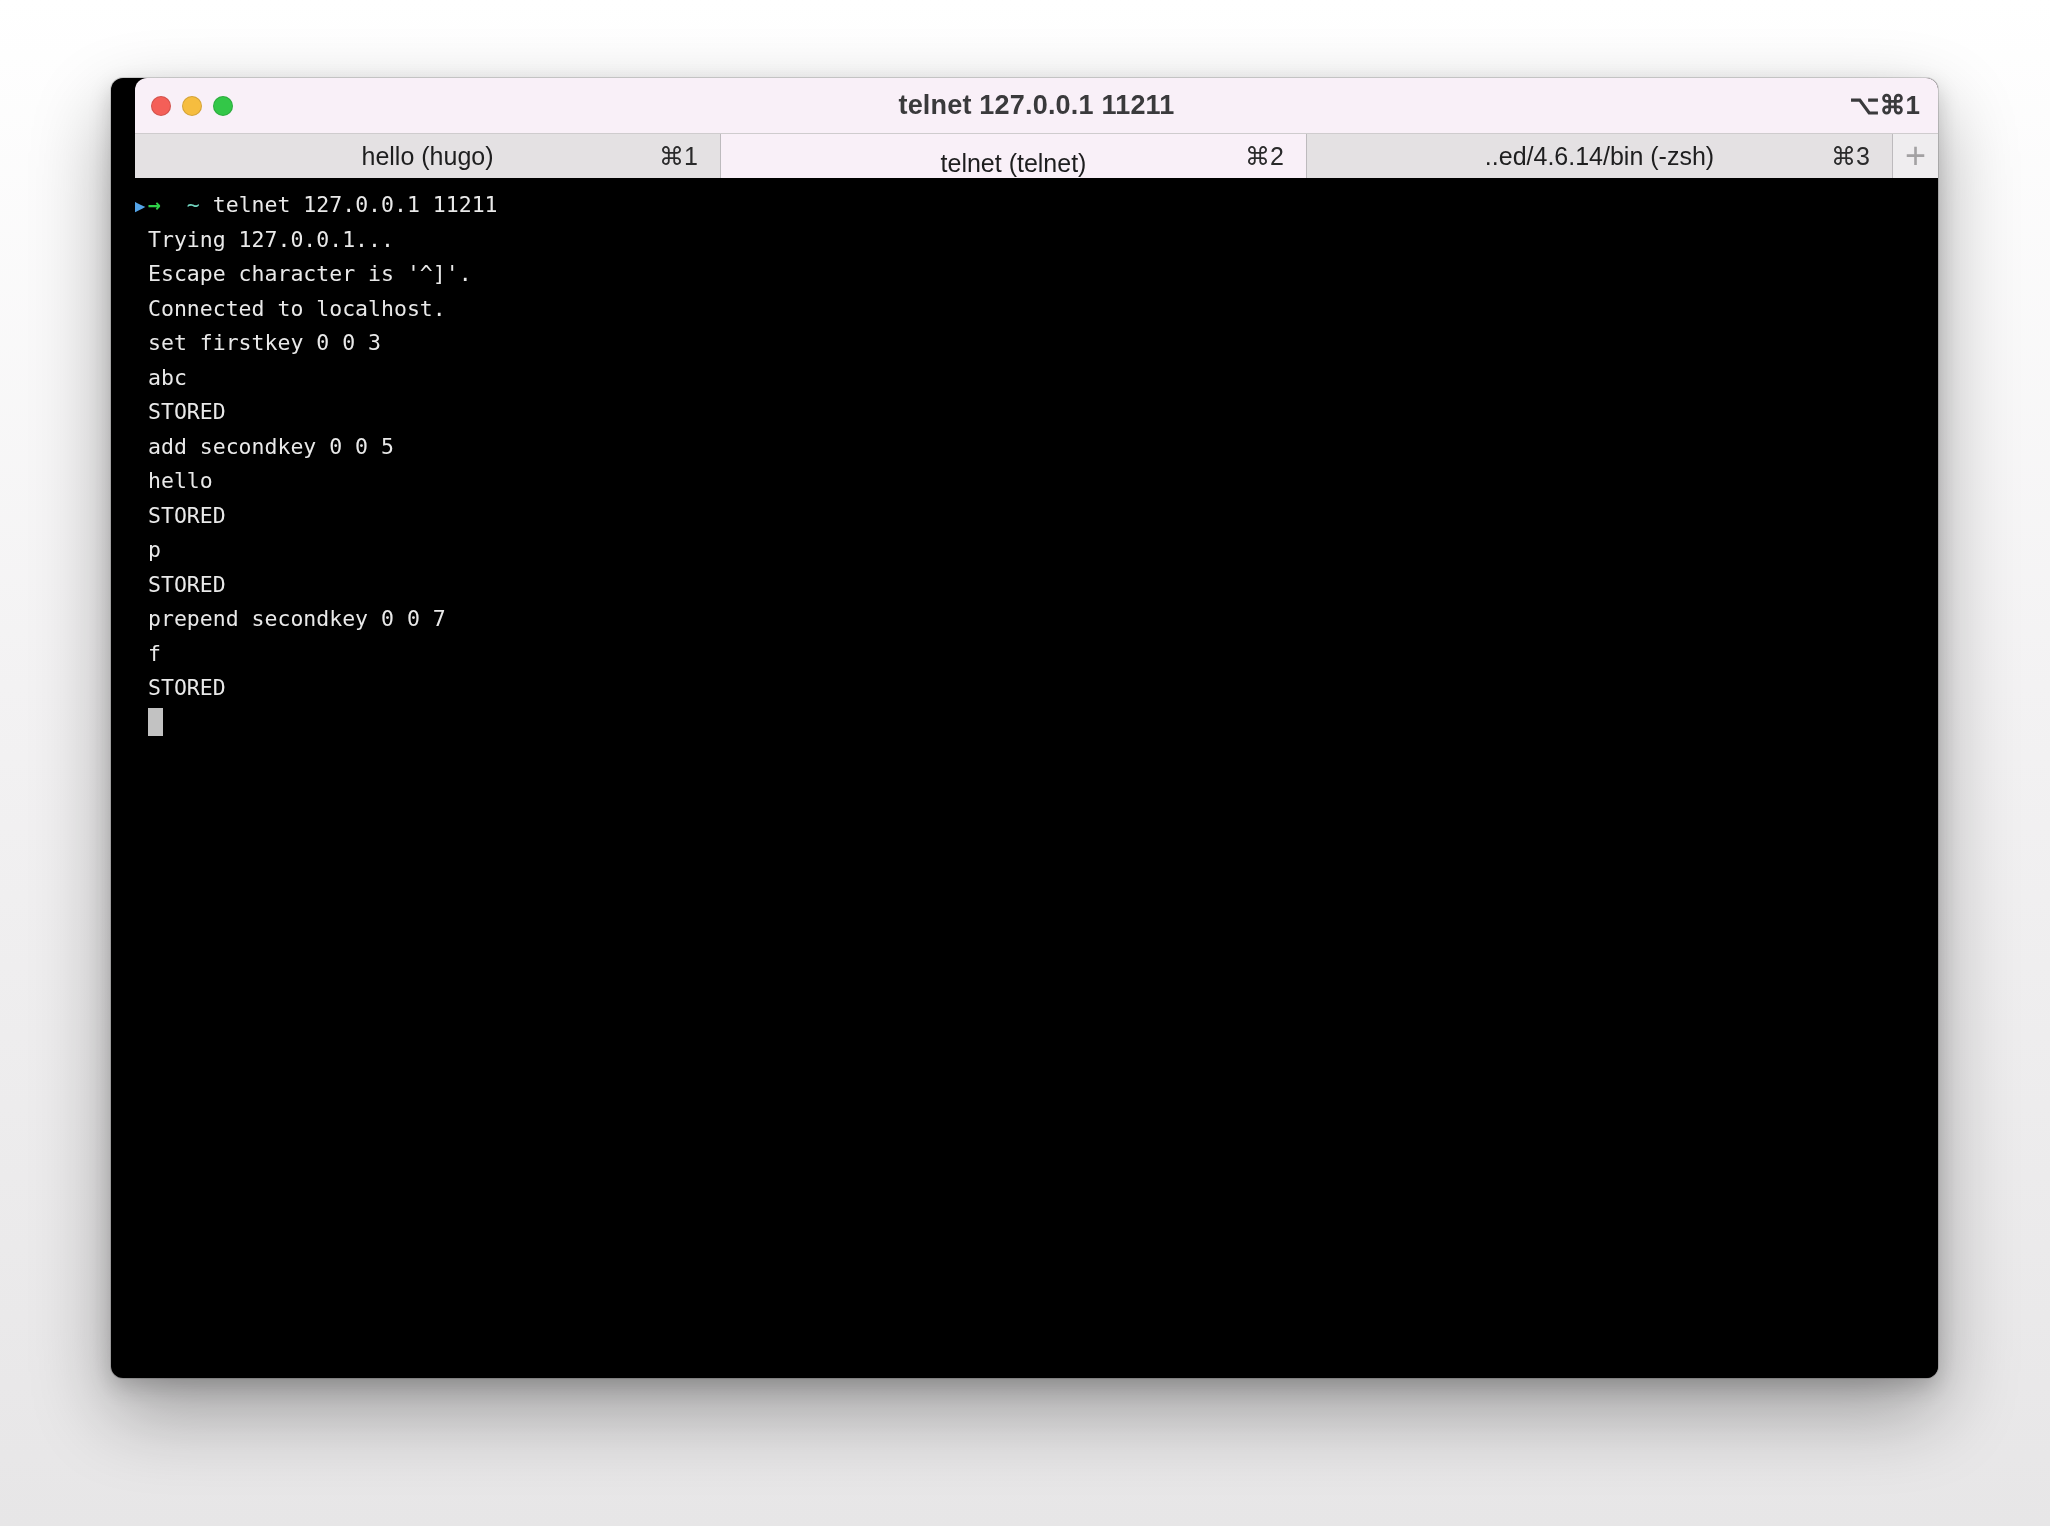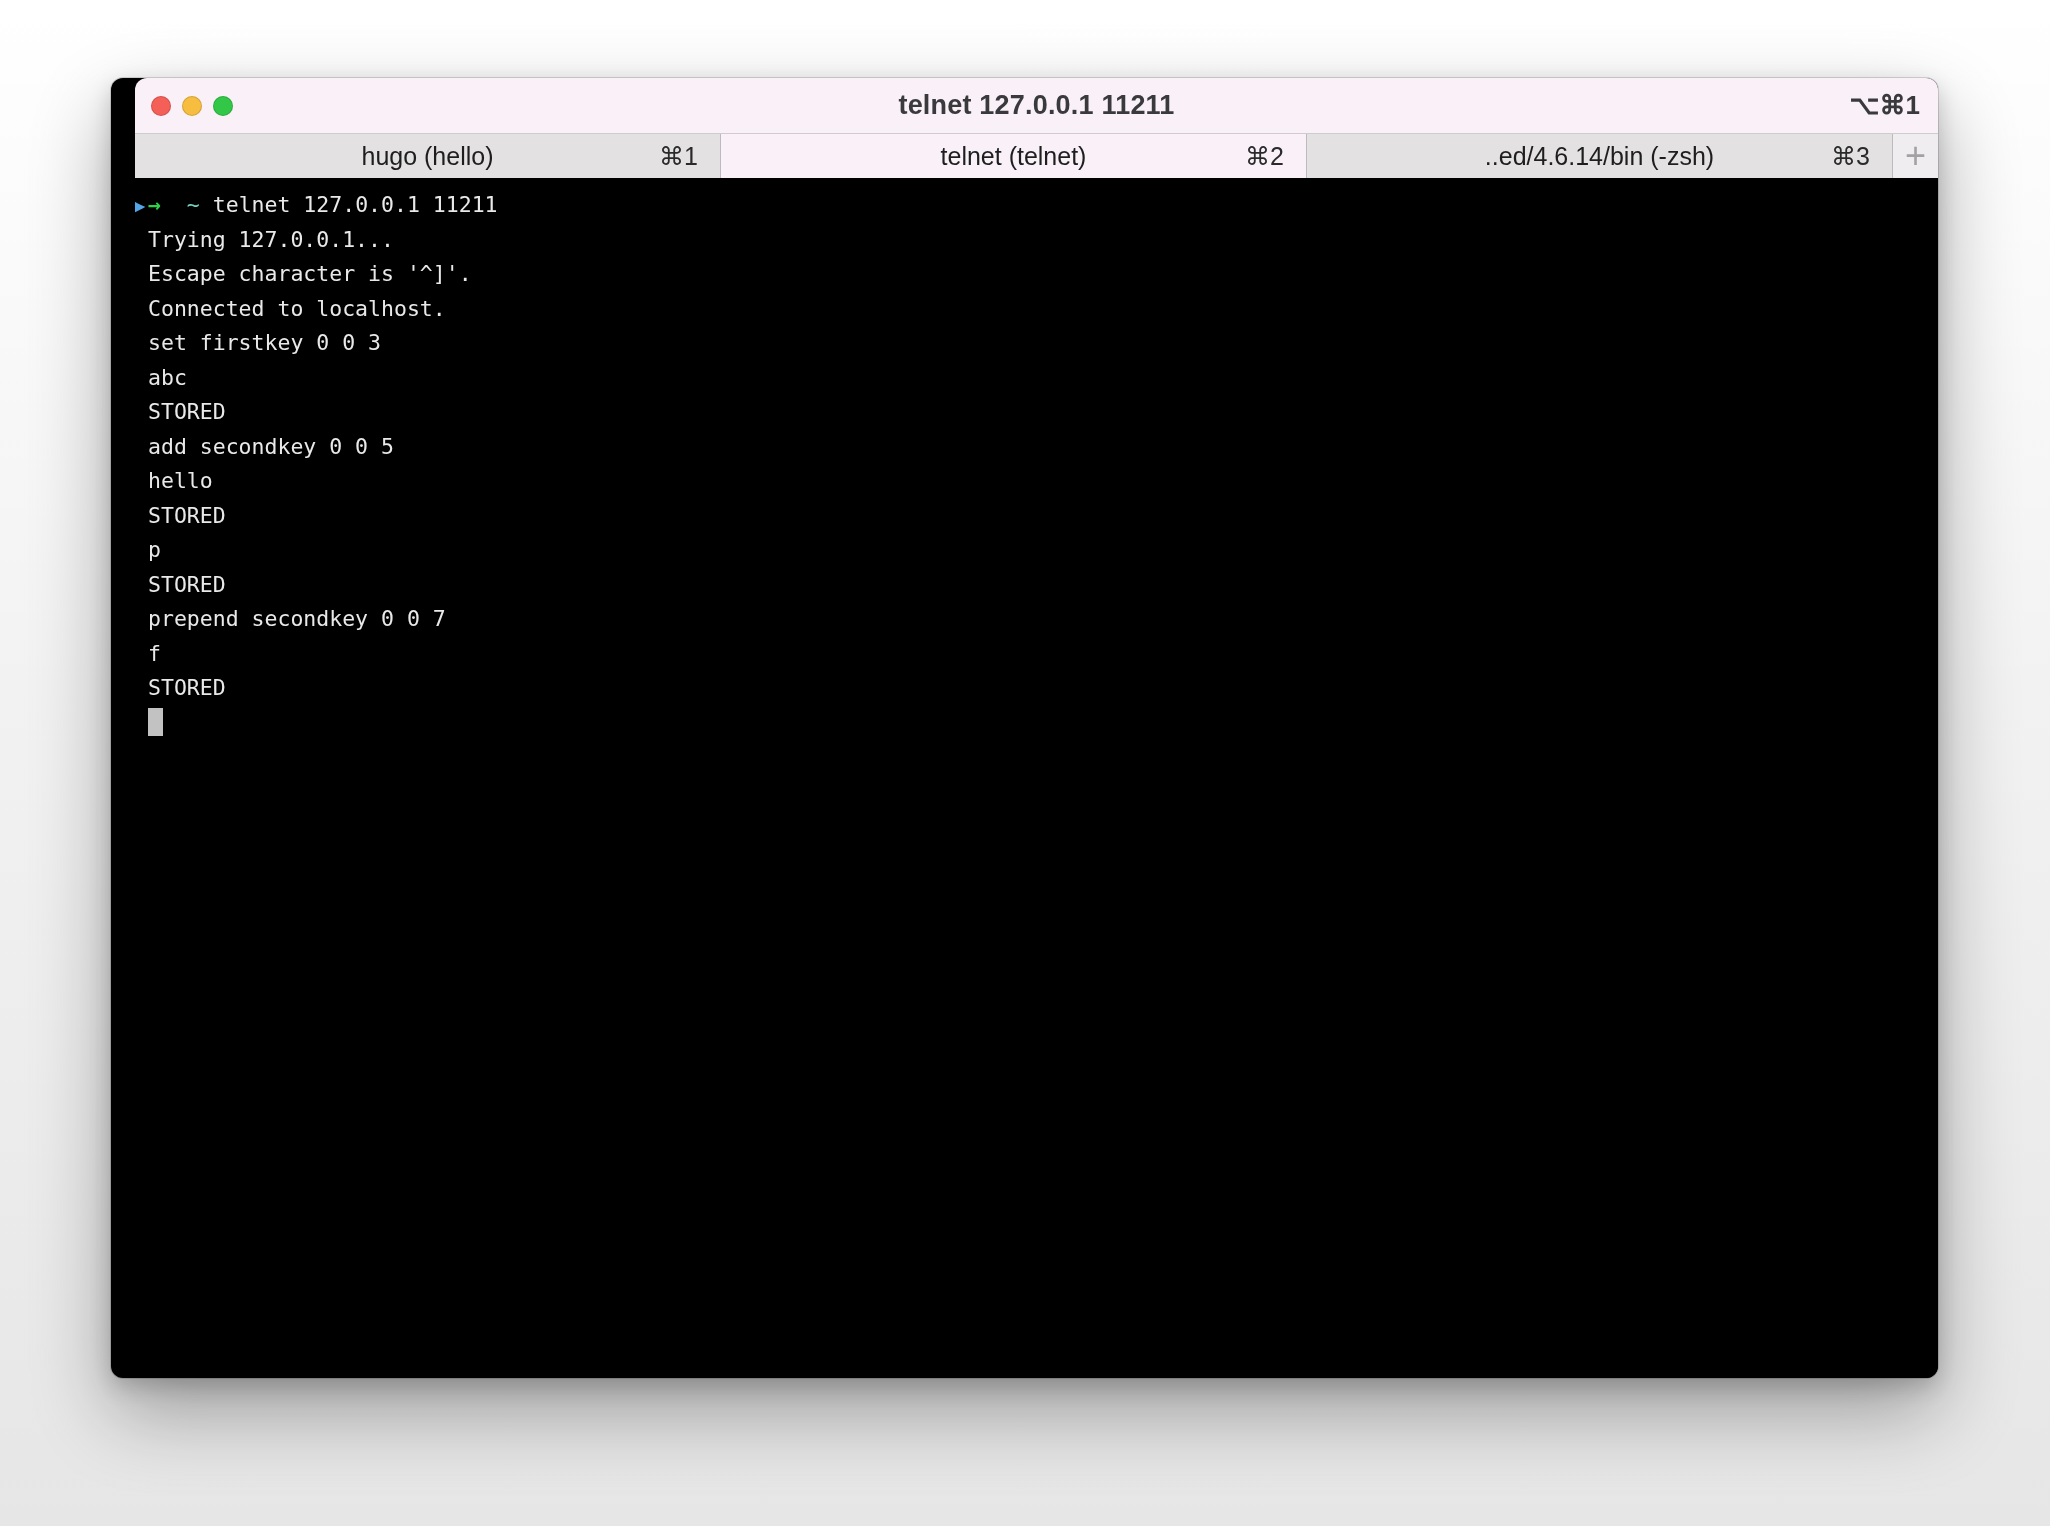--- a/index.html
+++ b/index.html
@@ -53,21 +53,21 @@
   }
   .tab {
     flex: 1 1 0;
     position: relative;
     display: flex; align-items: center; justify-content: center;
     background: #e4e1e3;
     border-right: 1px solid #bdbabd;
     cursor: default;
     overflow: hidden;
   }
-  .tab.active { background: #f9f0f8; }
+  .tab.active { background: #f9f0f8; align-items: flex-end; }
   .tab-label { font-size: 25px; color: #1e1e1f; white-space: nowrap; }
   .tab-shortcut {
     position: absolute; right: 22px; top: 50%; transform: translateY(-50%);
     font-size: 25px; color: #2a2a2b;
   }
   .newtab {
     flex: 0 0 45px;
     display: flex; align-items: center; justify-content: center;
     background: #efedef;
     color: #a3a1a3;
@@ -112,21 +112,21 @@
         <span class="tl yellow"></span>
         <span class="tl green"></span>
       </div>
       <div class="title">telnet 127.0.0.1 11211</div>
       <div class="tshort">⌥⌘1</div>
     </div>
 
     <div class="tabbar" id="tabbar">
 
     <div class="tab">
-          <span class="tab-label">hugo (hello)</span>
+          <span class="tab-label">hello (hugo)</span>
           <span class="tab-shortcut">⌘1</span>
         </div>
         <div class="tab active">
           <span class="tab-label">telnet (telnet)</span>
           <span class="tab-shortcut">⌘2</span>
         </div>
         <div class="tab">
           <span class="tab-label">..ed/4.6.14/bin (-zsh)</span>
           <span class="tab-shortcut">⌘3</span>
         </div>

